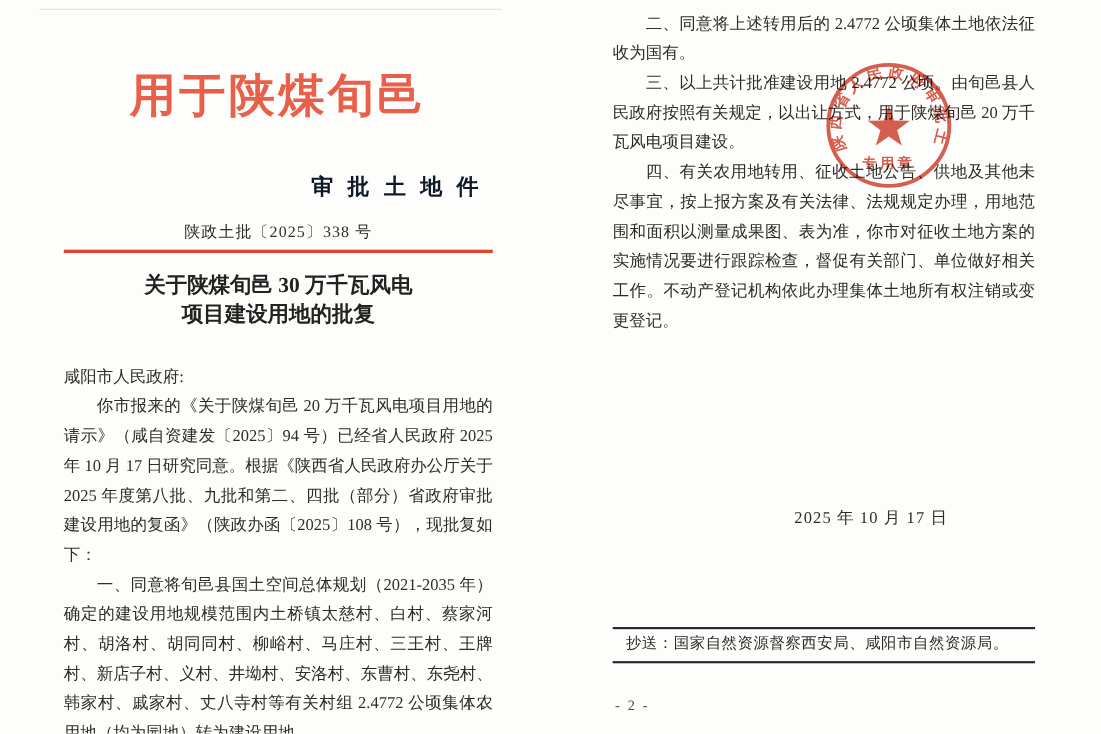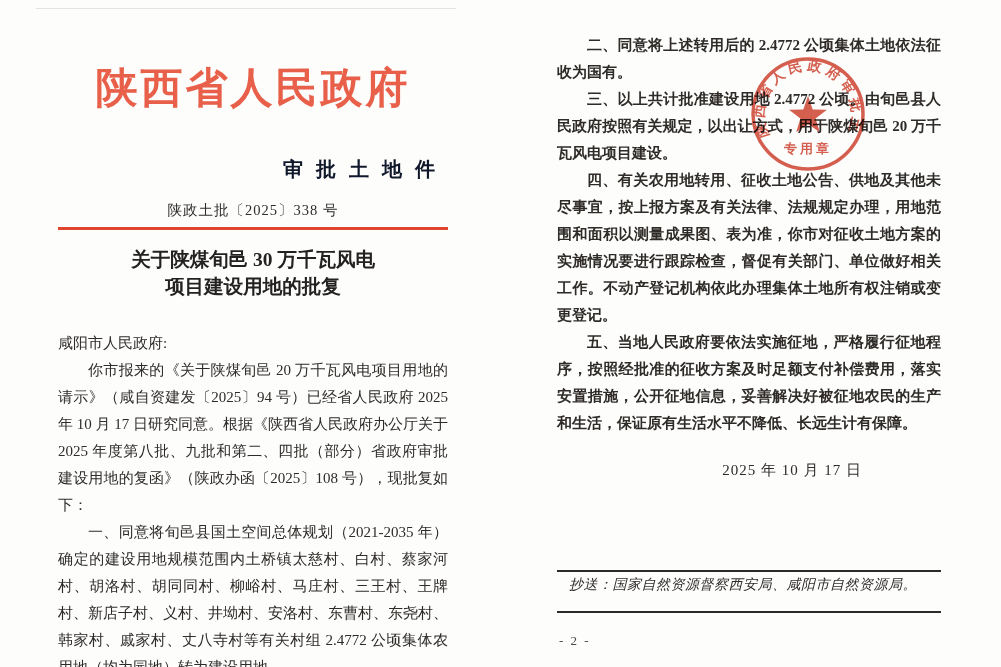--- a/index.html
+++ b/index.html
@@ -81,74 +81,72 @@
     letter-spacing: 2px;
     color: #4a4745;
   }
   .page-no-1 { left: 0; width: 385px; text-align: right; }
   
   .page-2 {
     position: absolute;
     left: 557px; top: 0;
     width: 384px; height: 667px;
   }
-  .page-2 .body-flow { position: absolute; left: 0; top: 32px; width: 384px; font-weight: bold; }
+  .page-2 .body-flow { position: absolute; left: 0; top: 9px; width: 384px; }
   .issue-date {
     position: absolute;
     left: 125px; top: 461px;
     width: 220px;
     text-align: center;
     font-size: 15px;
     letter-spacing: 1px;
   }
   .seal {
     position: absolute;
     left: 190px; top: 53px;
     mix-blend-mode: multiply;
     opacity: 0.88;
   }
   .cc-box {
     position: absolute;
     left: 0; top: 570px;
     width: 384px;
     border-top: 2px solid #2a2a2a;
     border-bottom: 2px solid #2a2a2a;
-    padding: 4px 4px 17px 12px;
+    padding: 4px 4px 7px 12px;
     font-size: 14px;
     letter-spacing: 0.5px;
-    font-style: italic;
   }
   .page-no-2 { left: 2px; }
 </style>
 </head>
 <body>
 
 <div class="canvas">
 
   <div class="scan-line"></div>
 
   <section class="page-1">
-    <h1 class="issuer">陕西省人民政府</h1>
+    <h1 class="issuer">用于陕煤旬邑</h1>
     <div class="doc-type">审批土地件</div>
     <div class="doc-no">陕政土批〔2025〕338 号</div>
     <div class="red-rule"></div>
     <h2 class="title">关于陕煤旬邑 30 万千瓦风电
 项目建设用地的批复</h2>
     <p class="salutation">咸阳市人民政府:</p>
     <p class="body-para">你市报来的《关于陕煤旬邑 20 万千瓦风电项目用地的请示》（咸自资建发〔2025〕94 号）已经省人民政府 2025 年 10 月 17 日研究同意。根据《陕西省人民政府办公厅关于 2025 年度第八批、九批和第二、四批（部分）省政府审批建设用地的复函》（陕政办函〔2025〕108 号），现批复如下：</p>
     <p class="body-para">一、同意将旬邑县国土空间总体规划（2021-2035 年）确定的建设用地规模范围内土桥镇太慈村、白村、蔡家河村、胡洛村、胡同同村、柳峪村、马庄村、三王村、王牌村、新店子村、义村、井坳村、安洛村、东曹村、东尧村、韩家村、戚家村、丈八寺村等有关村组 2.4772 公顷集体农用地（均为园地）转为建设用地。</p>
     <div class="page-no page-no-1">- 1 -</div>
   </section>
 
   <section class="page-2">
     <div class="body-flow">
       <p class="body-para">二、同意将上述转用后的 2.4772 公顷集体土地依法征收为国有。</p>
       <p class="body-para">三、以上共计批准建设用地 2.4772 公顷。由旬邑县人民政府按照有关规定，以出让方式，用于陕煤旬邑 20 万千瓦风电项目建设。</p>
       <p class="body-para">四、有关农用地转用、征收土地公告、供地及其他未尽事宜，按上报方案及有关法律、法规规定办理，用地范围和面积以测量成果图、表为准，你市对征收土地方案的实施情况要进行跟踪检查，督促有关部门、单位做好相关工作。不动产登记机构依此办理集体土地所有权注销或变更登记。</p>
-      <p class="body-para">五、当地人民政府要依法实施征地，严格履行征地程序，按照经批准的征收方案及时足额支付补偿费用，落实安置措施，公开征地信息，妥善解决好被征地农民的生产和生活，保证原有生活水平不降低、长远生计有保障。</p>
     </div>
 
     <div class="issue-date">2025 年 10 月 17 日</div>
 
     <svg class="seal" width="122" height="122" viewBox="0 0 122 122">
       <circle cx="61" cy="61" r="55" fill="none" stroke="#d14a38" stroke-width="3.5"></circle>
       <path id="sealArc" d="M 22.9,83.5 A 44,44 0 1 1 99.1,83.5" fill="none"></path>
       <text font-size="14" font-weight="bold" fill="#d14a38" letter-spacing="4" font-family="Liberation Serif, DejaVu Serif, serif">
         <textPath href="#sealArc" startOffset="1">陕西省人民政府审批土地</textPath>
       </text>

